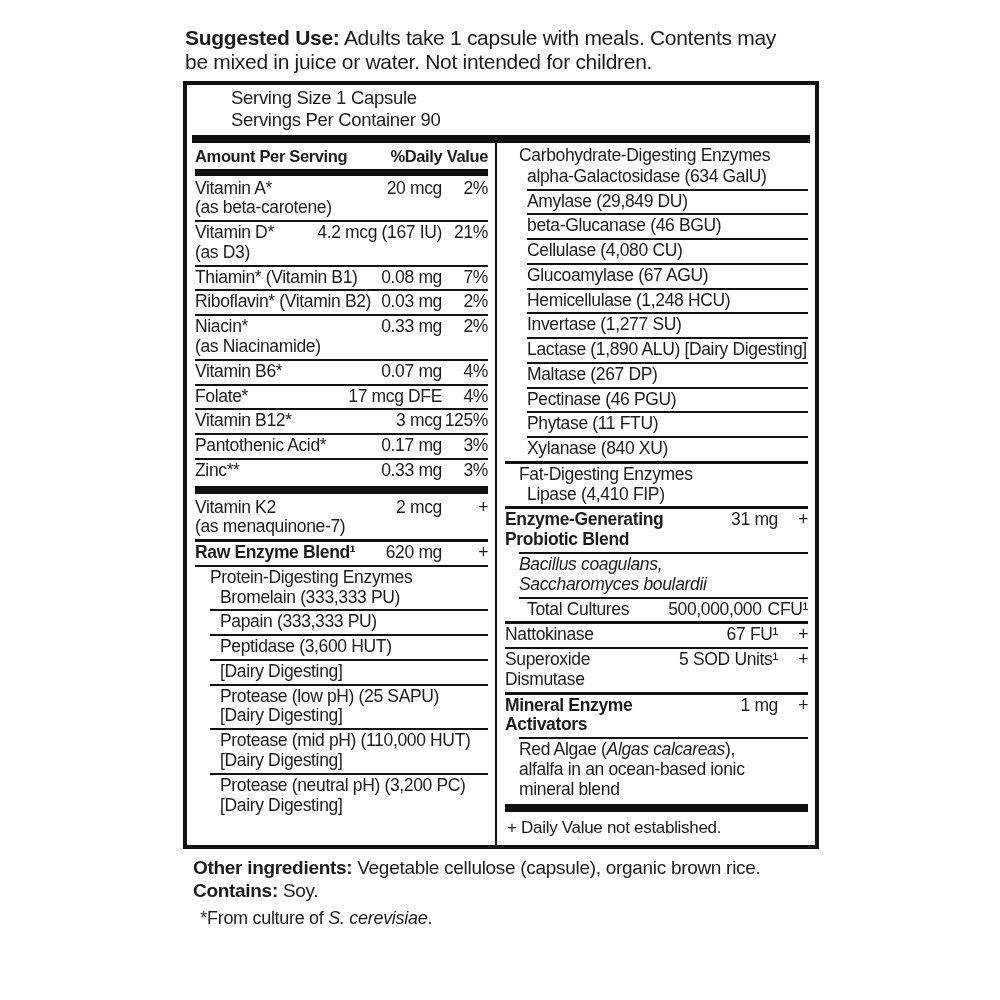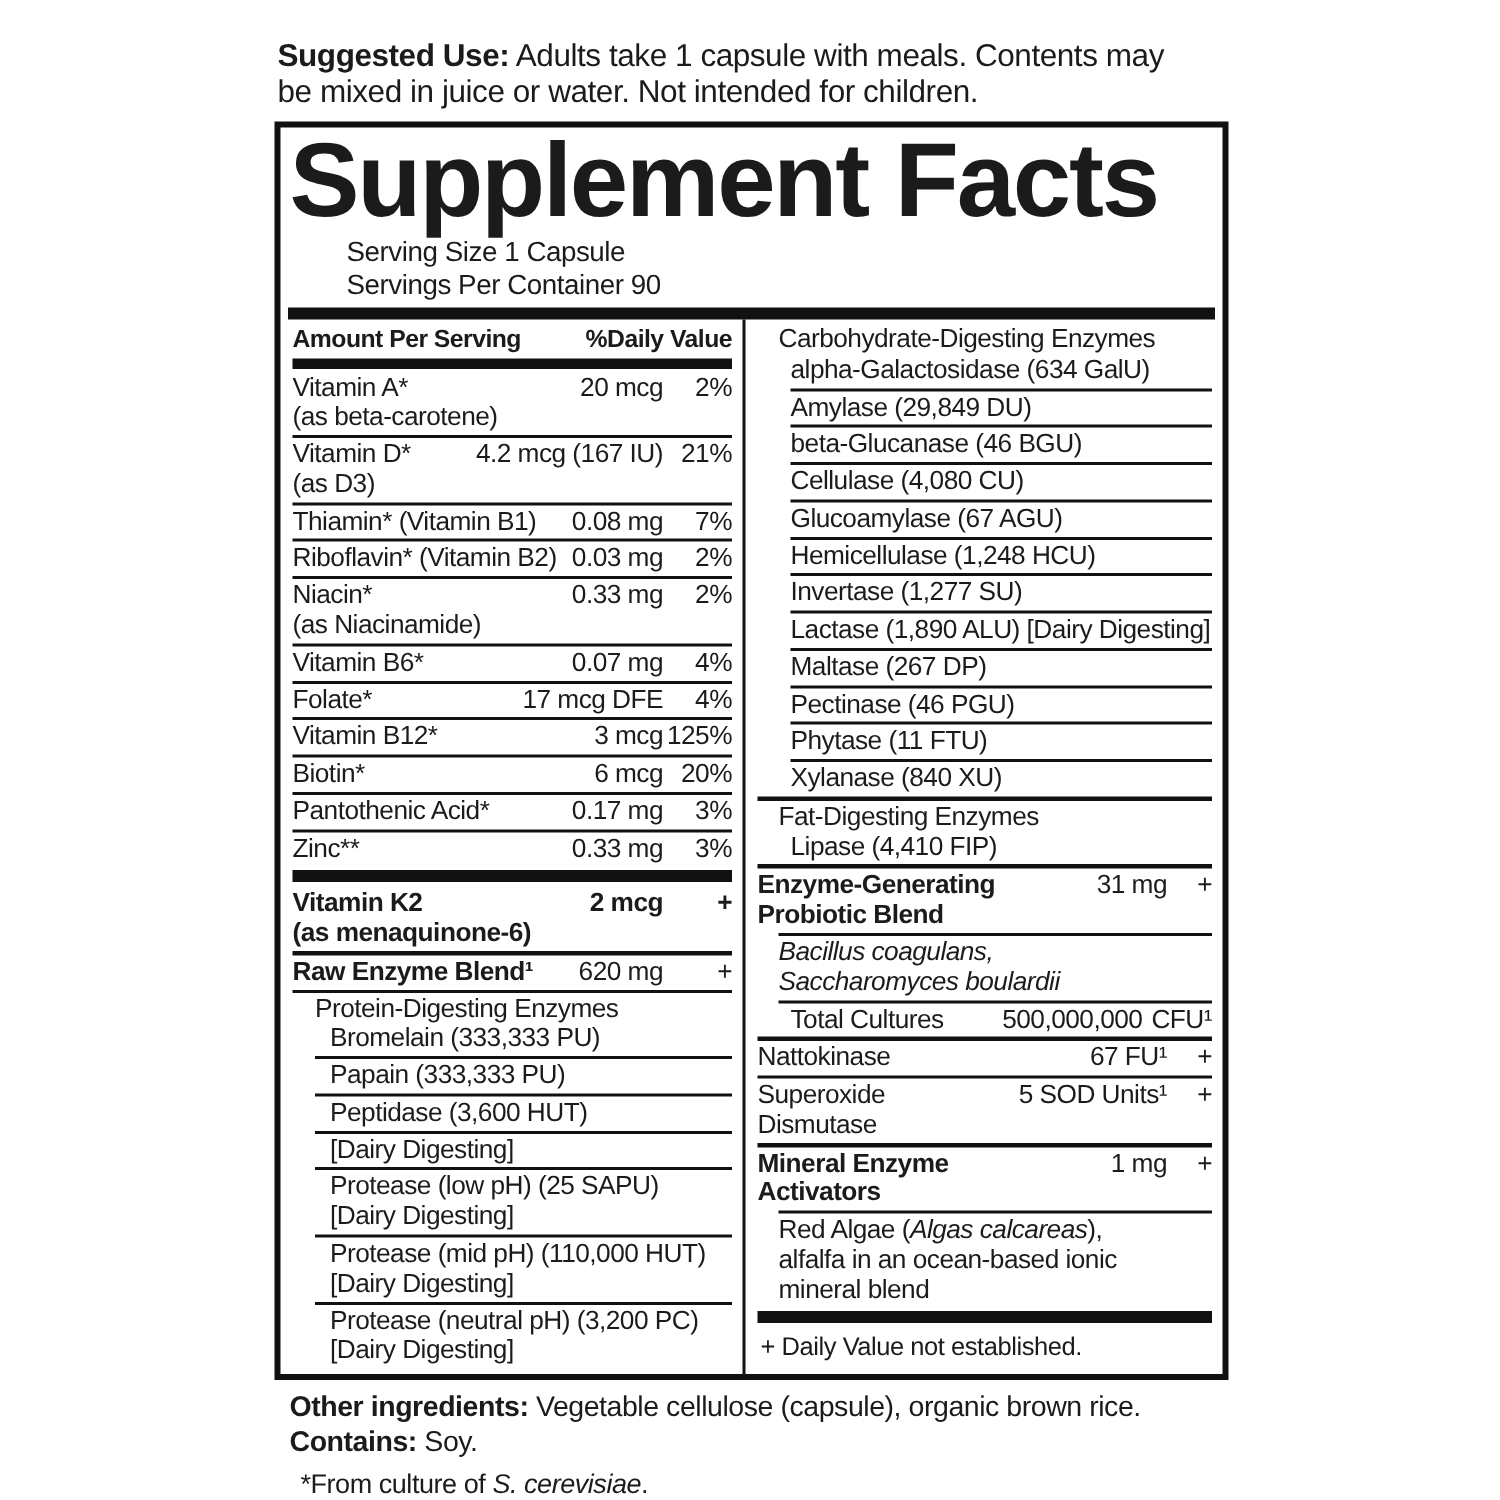--- a/index.html
+++ b/index.html
@@ -33,21 +33,21 @@
   .bar-note { height:8px; margin:3px 0 4px; }
 
   .fl { display:flex; align-items:flex-end; }
   .nm { white-space:nowrap; }
   .amt { margin-left:auto; white-space:nowrap; padding-left:6px; }
   .dv { width:46px; text-align:right; white-space:nowrap; flex:none; }
   .dvR { min-width:30px; text-align:right; white-space:nowrap; flex:none; padding-left:6px; }
 
   .vrow { border-bottom:2px solid #111; padding:1px 0 2px; }
   .vrow.nb { border-bottom:none; }
-  .vrow.b3 { border-bottom-width:3px;font-weight:bold; }
+  .vrow.b3 { border-bottom-width:3px; }
   .bold { font-weight:bold; }
 
   .subs { margin-left:15px; }
   .blk { padding:1px 0 2px; }
   .blk .i2 { margin-left:10px; }
   .t2 { border-top:2px solid #111; }
   .t3 { border-top:3px solid #111; }
 
   .subsR { margin-left:14px; }
   .grp-h {}
@@ -69,21 +69,20 @@
 <body>
 
 <div class="page">
 
   <div class="suggested">
     <div><b>Suggested Use:</b><span> Adults take 1 capsule with meals. Contents may</span></div>
     <div>be mixed in juice or water. Not intended for children.</div>
   </div>
 
   <div class="panel">
-    <div class="title">Supplement Facts</div>
     <div class="serv">Serving Size 1 Capsule</div>
     <div class="serv">Servings Per Container 90</div>
     <div class="bar bar-full"></div>
 
     <div class="cols">
 
       <div class="colL">
         <div class="colhead">
           <b class="h1">Amount Per Serving</b>
           <b class="h2">%Daily Value</b>
@@ -144,27 +143,20 @@
         </div>
         <div class="vrow">
           <div class="fl">
               <span class="nm">Vitamin B12*</span>
               <span class="amt">3 mcg</span>
               <span class="dv">125%</span>
             </div>
         </div>
         <div class="vrow">
           <div class="fl">
-              <span class="nm">Biotin*</span>
-              <span class="amt">6 mcg</span>
-              <span class="dv">20%</span>
-            </div>
-        </div>
-        <div class="vrow">
-          <div class="fl">
               <span class="nm">Pantothenic Acid*</span>
               <span class="amt">0.17 mg</span>
               <span class="dv">3%</span>
             </div>
         </div>
         <div class="vrow nb">
           <div class="fl">
               <span class="nm">Zinc**</span>
               <span class="amt">0.33 mg</span>
               <span class="dv">3%</span>
@@ -172,21 +164,21 @@
         </div>
 
         <div class="bar bar-mid"></div>
 
         <div class="vrow b3">
           <div class="fl">
               <span class="nm">Vitamin K2</span>
               <span class="amt">2 mcg</span>
               <span class="dv">+</span>
             </div>
-          <div>(as menaquinone-6)</div>
+          <div>(as menaquinone-7)</div>
         </div>
 
         <div class="vrow">
           <div class="fl">
               <span class="nm bold">Raw Enzyme Blend¹</span>
               <span class="amt">620 mg</span>
               <span class="dv">+</span>
             </div>
         </div>
 

